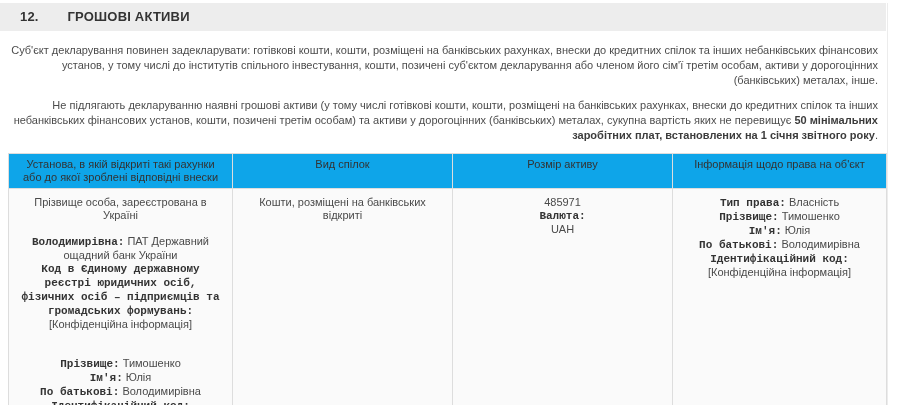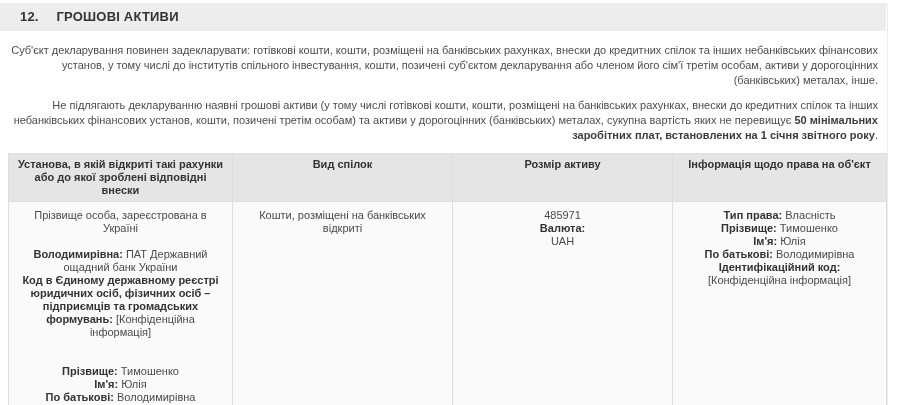--- a/index.html
+++ b/index.html
@@ -18,21 +18,21 @@
   .section-bar {
     margin: 3px 14px 0 0;
     width: 886px;
     background: #ededed;
     padding: 6px 20px 7px 20px;
     font-size: 13px;
     font-weight: bold;
     color: #333333;
     letter-spacing: 0.2px;
   }
-  .section-bar .num { margin-right: 14px; }
+  .section-bar .num { margin-right: 25px; }
   .intro {
     width: 884px;
     padding: 12px 6px 0 5px;
     font-size: 11px;
     line-height: 15px;
     color: #4c4c4c;
     text-align: right;
   }
   .intro p { margin-bottom: 10px; }
   .intro .b { font-weight: bold; color: #3c3c3c; }
@@ -43,29 +43,29 @@
     table-layout: fixed;
     font-size: 11px;
     line-height: 13px;
   }
   table.assets th, table.assets td {
     border: 1px solid #dddddd;
     text-align: center;
     vertical-align: top;
   }
   table.assets th {
-    background: #e5e5e5;
+    background: #0ea5e9;
     color: #333333;
-    font-weight: bold;
+    font-weight: normal;
     padding: 4px 8px;
     line-height: 13px;
   }
   table.assets td { padding: 7px 10px 9px 10px; background: #ffffff; }
   table.assets tbody tr:nth-child(odd) td { background: #fafafa; }
-  td .lbl { font-weight: bold; color: #333333; }
+  td .lbl { font-weight: bold; color: #333333; font-family: Liberation Mono, monospace; }
   td .gap { height: 13px; }
 </style>
 </head>
 <body>
 
 <div class="page">
 
   <div class="section-bar">
     <span class="num">12.</span>
     <span>ГРОШОВІ АКТИВИ</span>

